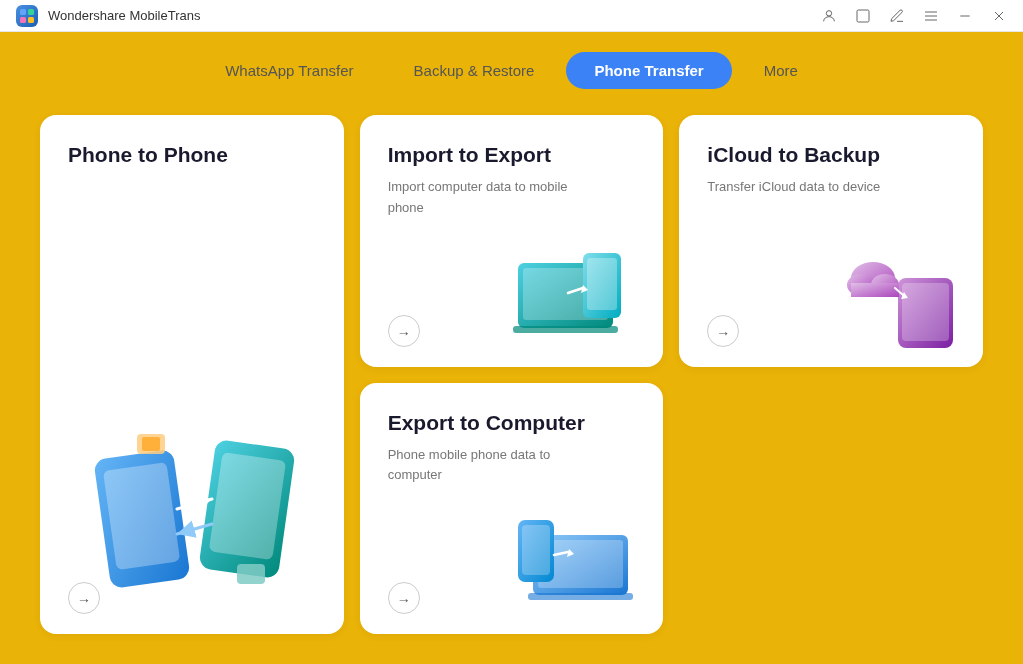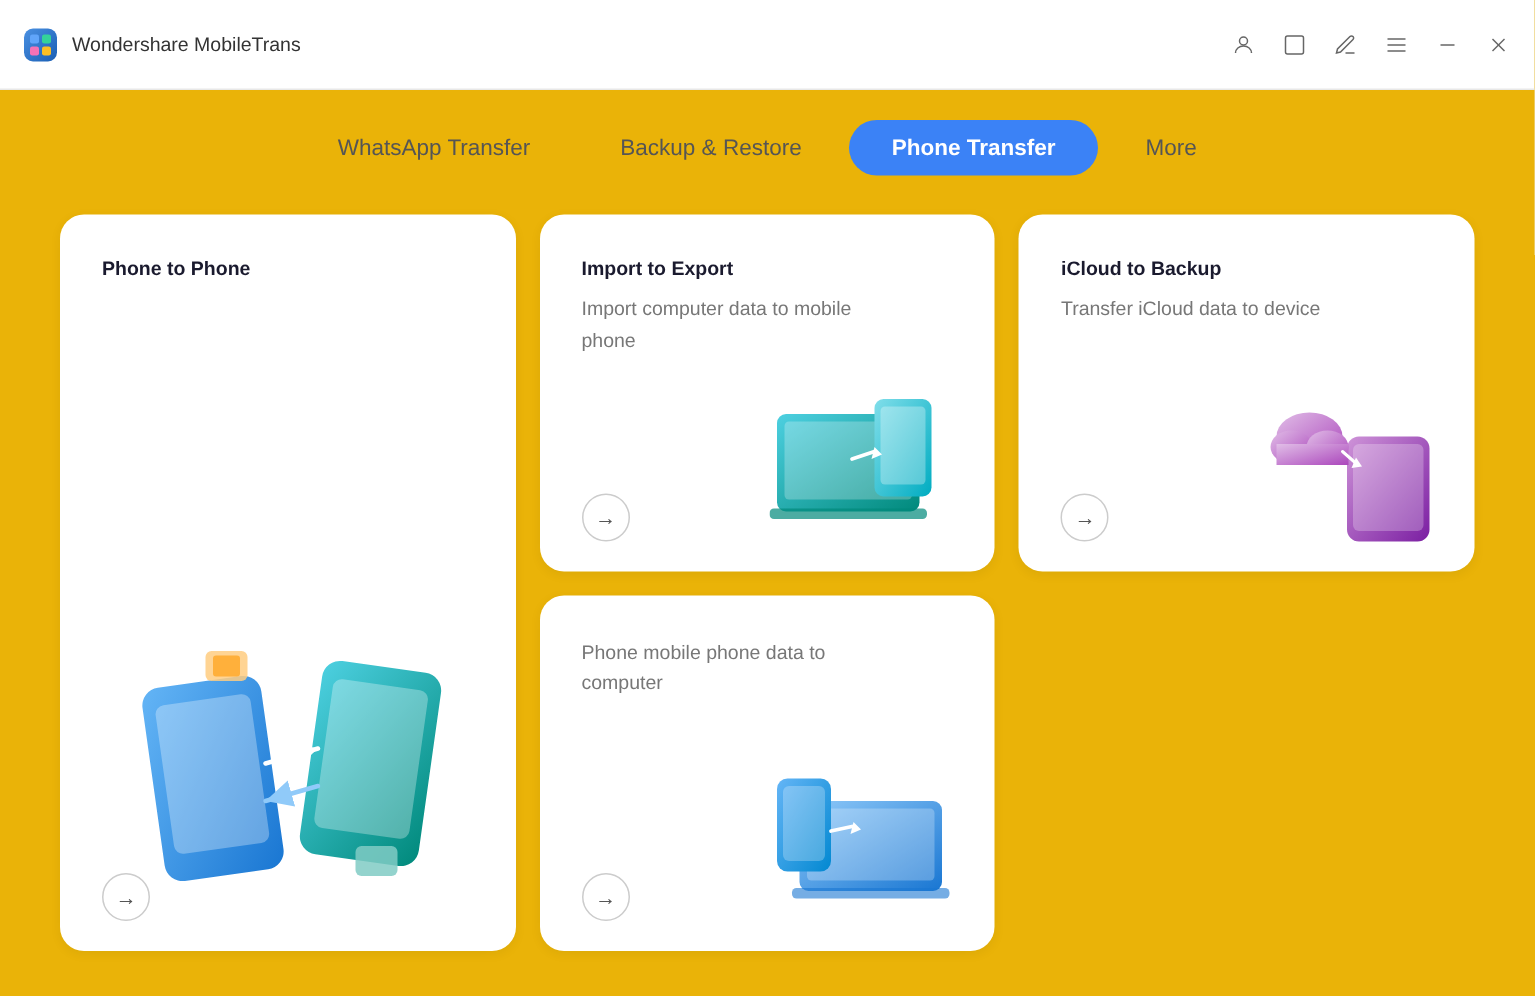--- a/index.html
+++ b/index.html
@@ -14,21 +14,21 @@
       flex-direction: column;
     }
 
     
     .titlebar {
       display: flex;
       align-items: center;
       justify-content: space-between;
       background: #ffffff;
       padding: 0 16px;
-      height: 60px;
+      height: 32px;
       border-bottom: 1px solid #e8e8e8;
     }
     .titlebar-left {
       display: flex;
       align-items: center;
       gap: 10px;
     }
     .app-icon {
       width: 22px;
       height: 22px;
@@ -121,21 +121,21 @@
       transition: box-shadow 0.2s;
       box-shadow: 0 2px 8px rgba(0,0,0,0.06);
     }
 
     
     .card-large {
       grid-row: 1 / 3;
     }
 
     .card-title {
-      font-size: 13px;
+      font-size: 21px;
       font-weight: 700;
       color: #1a1a2e;
       margin-bottom: 10px;
     }
     .card-desc {
       font-size: 13px;
       color: #777;
       line-height: 1.6;
       max-width: 200px;
     }
@@ -352,20 +352,21 @@
               <stop offset="100%" stop-color="#ab47bc"></stop>
             </linearGradient>
           </defs>
         </svg>
       </div>
 
       <div class="card-arrow">→</div>
     </div>
 
     <div class="card">
+      <div class="card-title">Export to Computer</div>
       <div class="card-desc">Phone mobile phone data to computer</div>
 
       <div class="card-illustration">
         <svg class="illus-export" viewBox="0 0 140 120" fill="none">
 
           <rect x="20" y="35" width="95" height="60" rx="6" fill="url(#exportLaptopGrad)"></rect>
           <rect x="25" y="40" width="85" height="48" rx="3" fill="rgba(255,255,255,0.25)"></rect>
           <rect x="15" y="93" width="105" height="7" rx="3" fill="#1976d2" opacity="0.6"></rect>
 
           <rect x="5" y="20" width="36" height="62" rx="7" fill="url(#exportPhoneGrad)"></rect>

